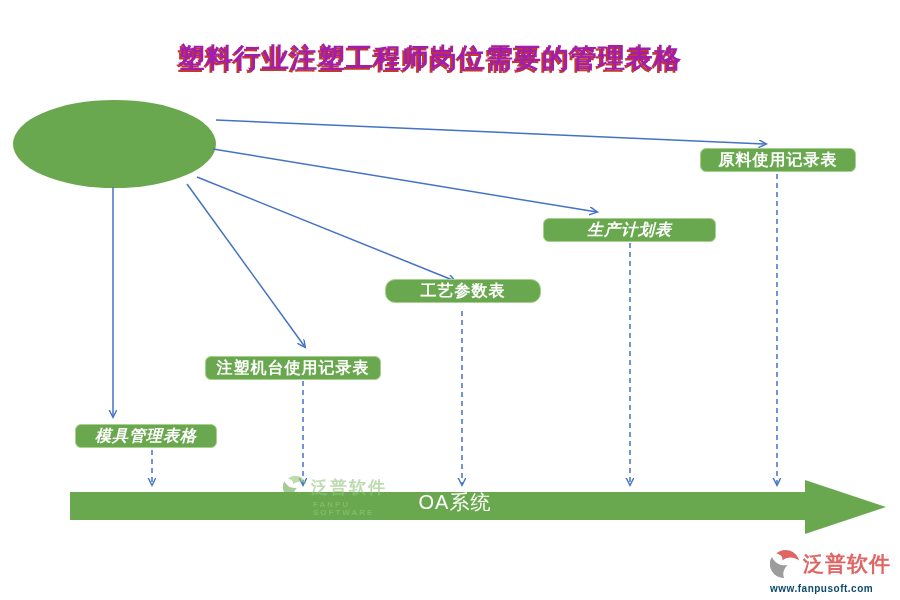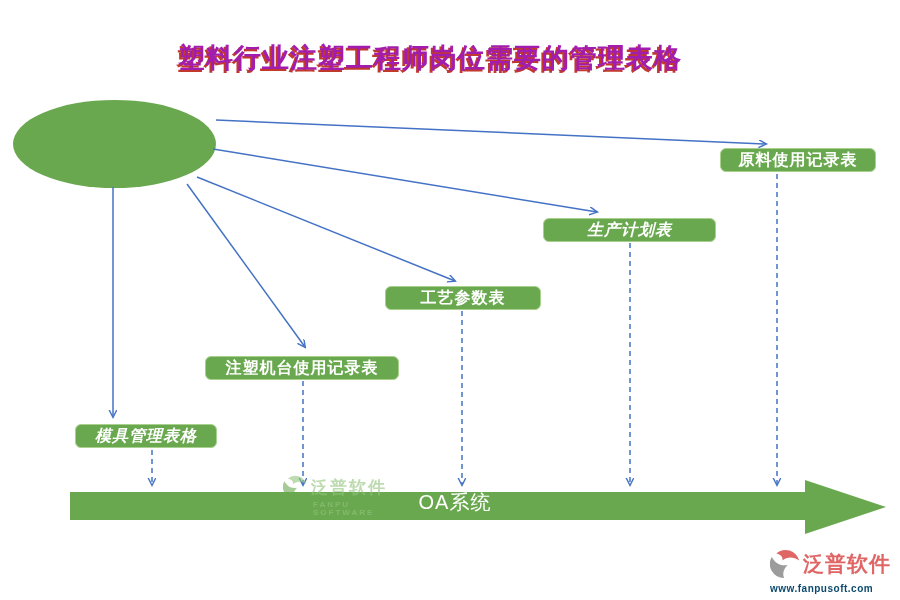--- a/index.html
+++ b/index.html
@@ -22,24 +22,24 @@
   
   svg.overlay{position:absolute;left:0;top:0;width:900px;height:600px;}
   
   .node{
     position:absolute;height:24px;background:#6aa84f;border:1px solid #a9d18e;
     border-radius:6px;color:#ffffff;font-size:16px;font-weight:bold;
     display:flex;align-items:center;justify-content:center;
     box-sizing:border-box;letter-spacing:1px;
   }
   .node-mold    {left:75px; top:424px;width:142px;font-style:italic;}
-  .node-machine {left:205px;top:356px;width:194px;}
-  .node-process {left:385px;top:286px;width:156px;}
+  .node-machine {left:205px;top:356px;width:176px;}
+  .node-process {left:385px;top:279px;width:156px;border-radius:10px;}
   .node-plan    {left:543px;top:218px;width:173px;font-style:italic;}
-  .node-material{left:700px;top:148px;width:156px;margin-left:20px;}
+  .node-material{left:700px;top:148px;width:156px;}
   
   .oa-label{
     position:absolute;left:380px;top:493px;width:150px;height:18px;
     color:#ffffff;font-size:20px;font-weight:500;letter-spacing:1px;
     display:flex;align-items:center;justify-content:center;
   }
   
   .watermark{
     position:absolute;left:283px;top:475px;width:110px;opacity:.6;
     color:#93c47d;line-height:1;

